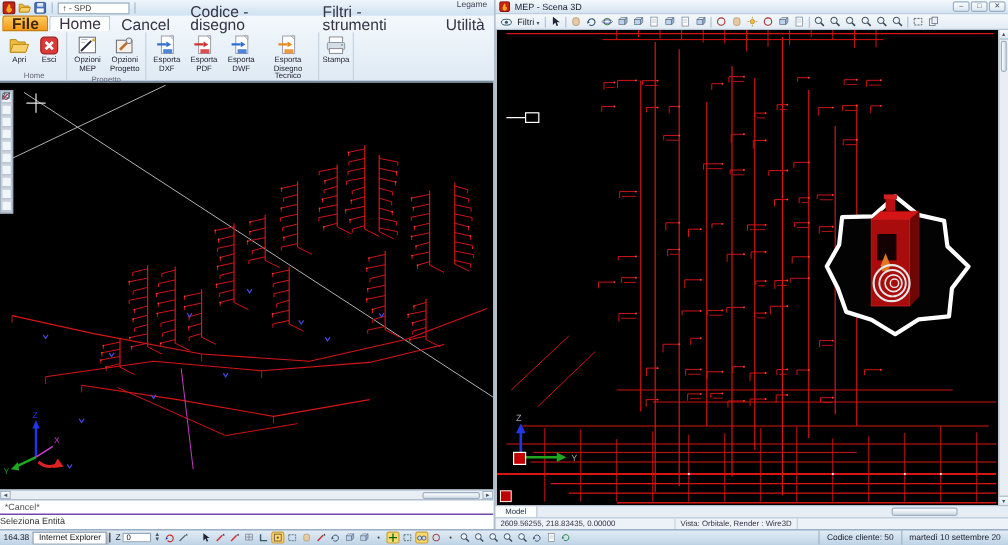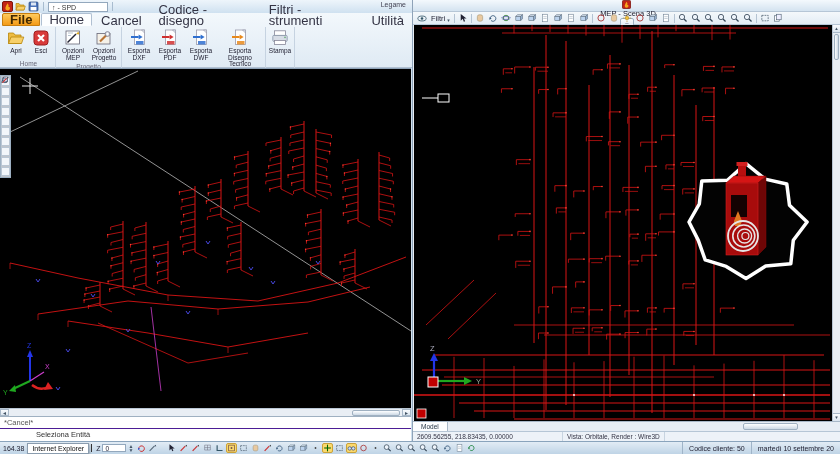--- a/index.html
+++ b/index.html
@@ -37,25 +37,25 @@
     background:rgba(225,232,240,.85);padding:1px 0;border:1px solid #9db0c2;}
   .stool{width:9px;height:9px;margin:0 auto;background:#f2f6fa;border:1px solid #b9c6d4;}
 
   .left-hscroll{position:absolute;left:0;top:408px;width:411px;height:8px;background:#e9eef4;border-top:1px solid #b9c6d4;display:flex;}
   .sbtn{width:9px;height:7px;background:linear-gradient(#fafcfe,#dbe5ef);border:1px solid #a8b8c8;
     font-size:5px;line-height:6px;text-align:center;color:#456;}
   .hthumb{position:absolute;left:352px;top:1px;width:48px;height:6px;background:linear-gradient(#fdfeff,#cdd9e5);border:1px solid #9fb0c1;border-radius:2px;}
 
   .cmd{position:absolute;left:0;top:416px;width:411px;height:25px;background:#fff;border-top:1px solid #9fb0c1;font-size:7.5px;color:#333;}
   .cmd-line1{height:12px;line-height:12px;padding-left:4px;border-bottom:1px solid #4c1d95;color:#555;}
-  .cmd-line2{height:12px;line-height:12px;padding-left:0;margin-left:36px;}
+  .cmd-line2{height:12px;line-height:12px;padding-left:0;}
 
   
   .right-window{position:absolute;left:412px;top:0;width:428px;height:441px;border-left:1px solid #8fa3b8;background:#e8eff6;}
-  .rw-titlebar{height:12px;background:linear-gradient(#f4f9fd,#d4e3f0);display:flex;align-items:center;padding:0 2px;border-bottom:1px solid #b6c6d6;flex-direction:column;}
+  .rw-titlebar{height:12px;background:linear-gradient(#f4f9fd,#d4e3f0);display:flex;align-items:center;padding:0 2px;border-bottom:1px solid #b6c6d6;}
   .rw-title{font-size:7.5px;color:#223;margin-left:3px;flex:1;}
   .wbtn{width:14px;height:9px;margin-left:1px;background:linear-gradient(#fbfdfe,#dde7f1);border:1px solid #9cafc2;border-radius:2px;
     font-size:6px;line-height:8px;text-align:center;color:#446;}
   .rw-toolbar{height:13px;background:linear-gradient(#f4f8fb,#e3ecf4);display:flex;align-items:center;gap:1px;padding:0 3px;border-bottom:1px solid #b6c6d6;}
   .filtri-btn{font-size:7.5px;color:#223;padding:0 2px;display:inline-flex;align-items:flex-end;gap:2px;}
   .ticon{width:12px;height:11px;display:inline-flex;align-items:center;justify-content:center;border:1px solid transparent;border-radius:2px;}
   .tsep{width:1px;height:9px;background:#b4c3d2;margin:0 1px;}
   .rw-canvas{position:absolute;left:1px;top:25px;width:418px;height:396px;background:#000;}
   .rw-vscroll{position:absolute;right:0;top:25px;width:8px;height:396px;background:#e9eef4;border-left:1px solid #b9c6d4;}
   .vthumb{position:absolute;left:1px;top:9px;width:5px;height:26px;background:linear-gradient(90deg,#fdfeff,#cdd9e5);border:1px solid #9fb0c1;border-radius:2px;}

